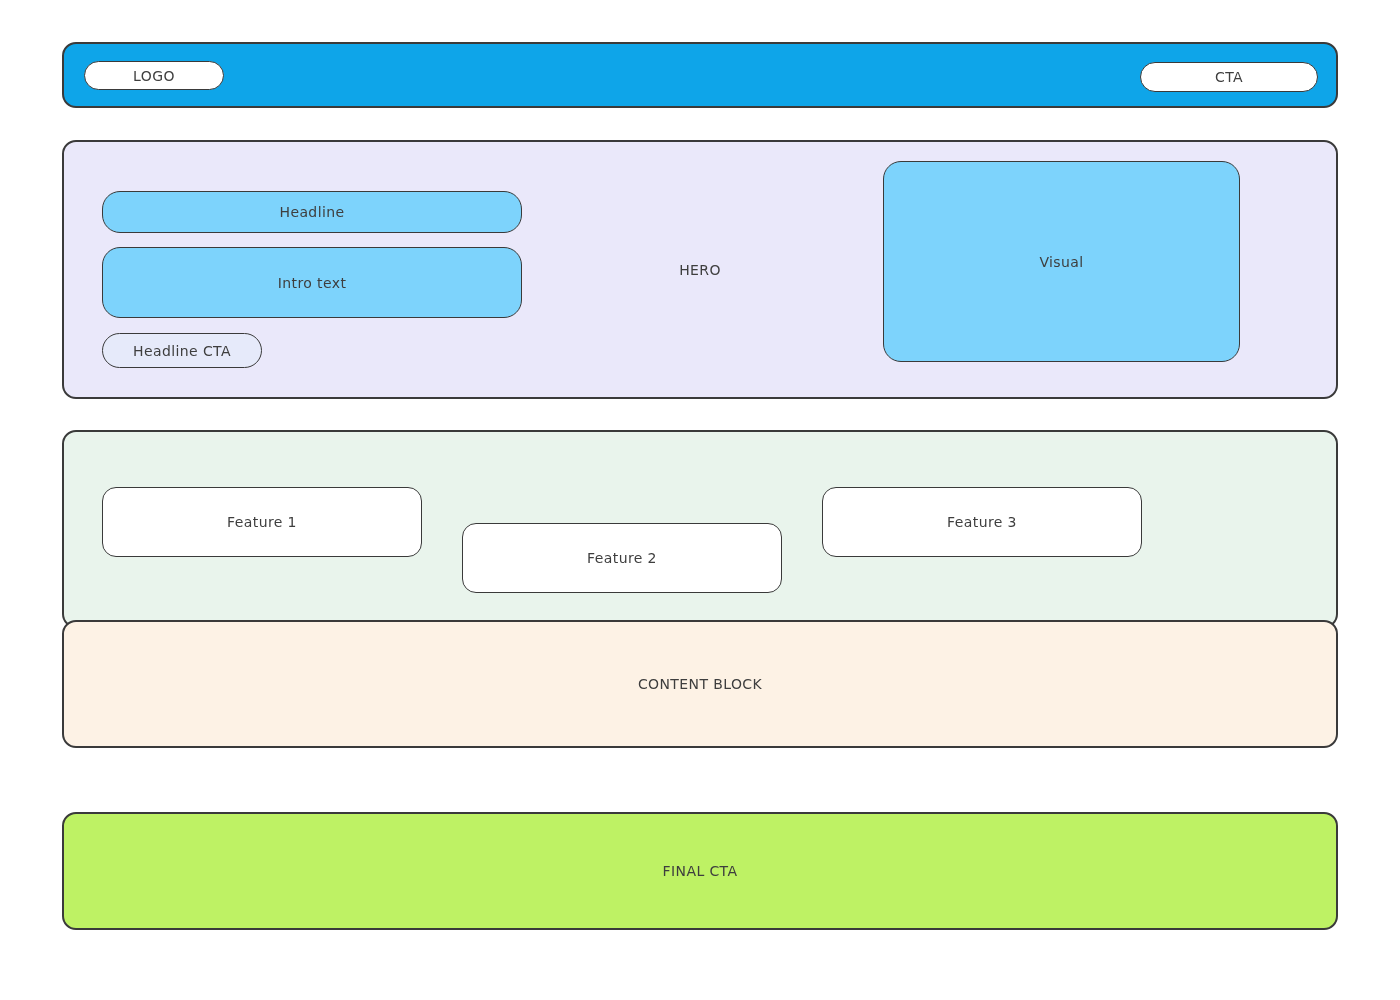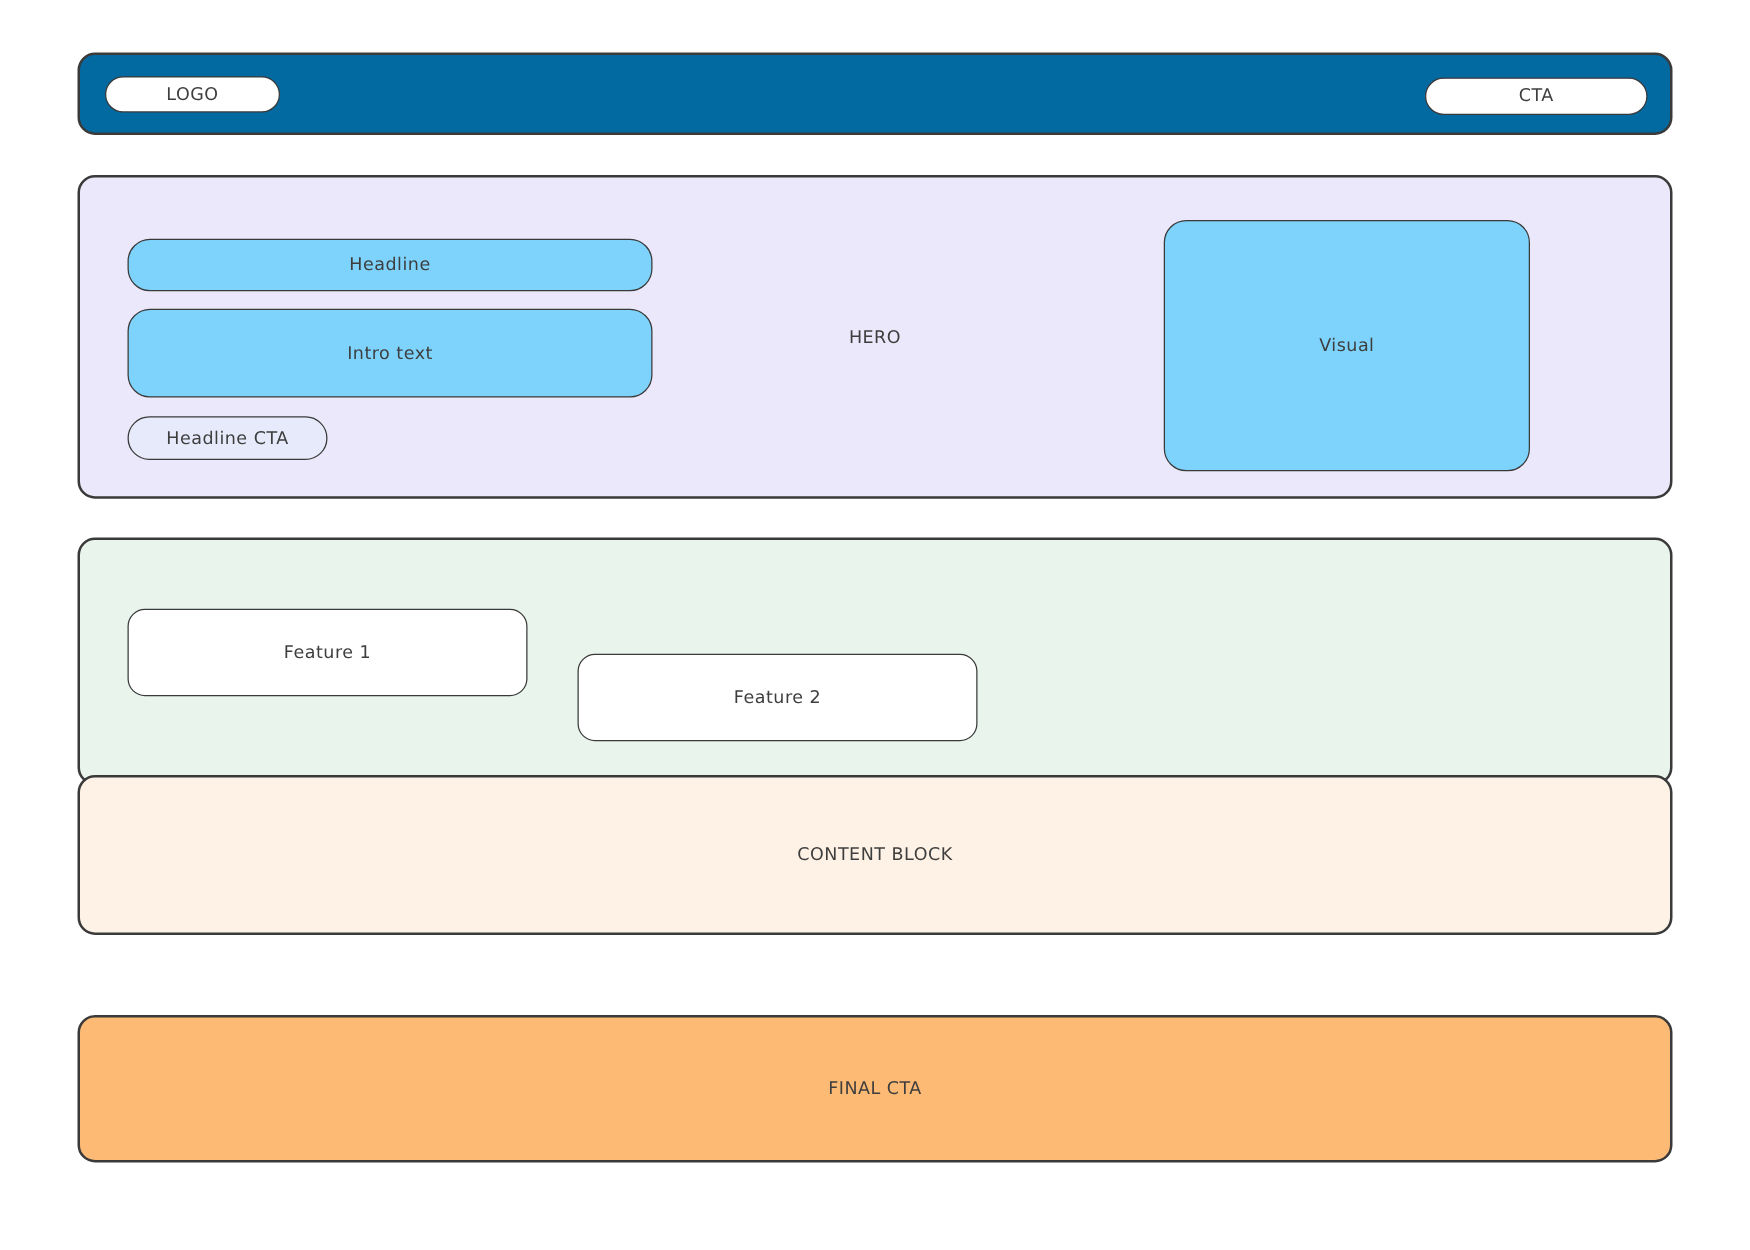--- a/index.html
+++ b/index.html
@@ -43,30 +43,30 @@
     position: absolute;
     display: flex;
     align-items: center;
     justify-content: center;
     background: #7dd3fc;
     border: 1.5px solid #3a3a3a;
     border-radius: 18px;
   }
 
   
-  #header-bar { top: 42px; height: 66px; background: #0369a1; }
+  #header-bar { top: 42px; height: 66px; background: #0ea5e9; }
   #logo-pill { left: 20px; top: 17px; width: 140px; height: 29px; }
   #header-cta-pill { right: 18px; top: 18px; width: 178px; height: 30px; }
 
   
   #hero { top: 140px; height: 259px; background: #eae8fa; }
   #headline-box { left: 38px; top: 49px; width: 420px; height: 42px; }
   #intro-box { left: 38px; top: 105px; width: 420px; height: 71px; text-align: right; }
   #primary-cta-pill { left: 38px; top: 191px; width: 160px; height: 35px; background: #e6eafa; }
-  #visual-box { left: 819px; top: 34px; width: 293px; height: 201px; margin-left: 48px; }
+  #visual-box { left: 819px; top: 19px; width: 357px; height: 201px; }
 
   
   #features { top: 430px; height: 198px; background: #e9f4ec; }
   .feature-box {
     position: absolute;
     top: 55px;
     width: 320px;
     height: 70px;
     display: flex;
     align-items: center;
@@ -76,41 +76,42 @@
     border-radius: 14px;
   }
   #feature-1 { left: 38px; }
   #feature-2 { left: 398px; margin-top: 36px; }
   #feature-3 { left: 758px; }
 
   
   #content-block { top: 620px; height: 128px; background: #fdf2e5; }
 
   
-  #final-cta { top: 812px; height: 118px; background: #fdba74; }
+  #final-cta { top: 812px; height: 118px; background: #bef264; }
 </style>
 </head>
 <body>
 
 <div class="band" id="header-bar">
   <div class="pill label" id="logo-pill">LOGO</div>
   <div class="pill label" id="header-cta-pill">CTA</div>
 </div>
 
 <div class="band" id="hero">
   <div class="center-label label">HERO</div>
   <div class="whitebox label" id="headline-box">Headline</div>
   <div class="whitebox label" id="intro-box">Intro text</div>
   <div class="pill label" id="primary-cta-pill">Headline CTA</div>
   <div class="whitebox label" id="visual-box">Visual</div>
 </div>
 
 <div class="band" id="features">
   <div class="feature-box label" id="feature-1">Feature 1</div>
   <div class="feature-box label" id="feature-2">Feature 2</div>
+  <div class="feature-box label" id="feature-3">Feature 3</div>
 </div>
 
 <div class="band" id="content-block">
   <div class="center-label label">CONTENT BLOCK</div>
 </div>
 
 <div class="band" id="final-cta">
   <div class="center-label label">FINAL CTA</div>
 </div>
 

